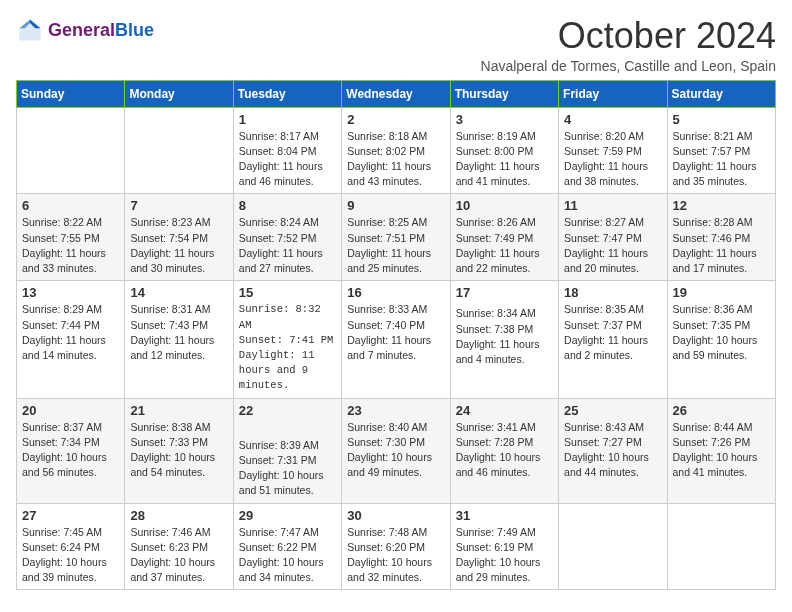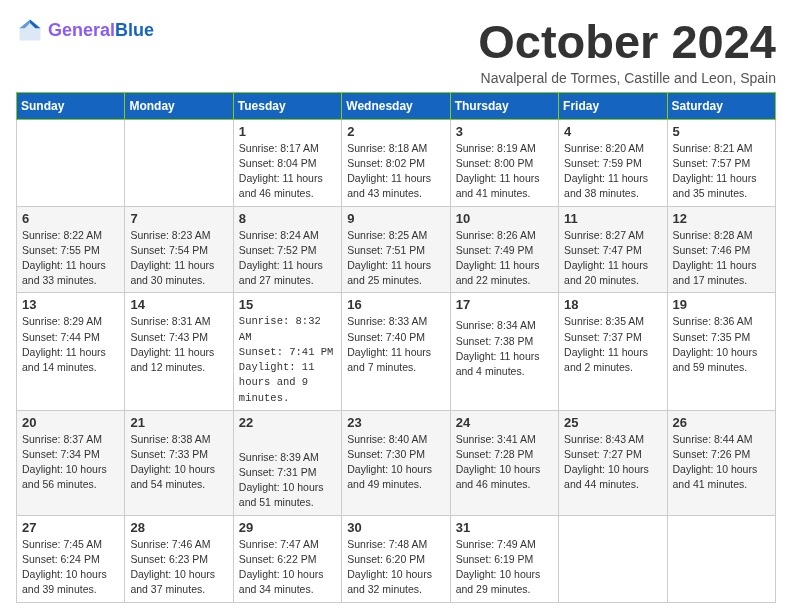--- a/index.html
+++ b/index.html
@@ -17,37 +17,37 @@
       margin-bottom: 6px;
     }
     .logo {
       display: flex;
       align-items: center;
       gap: 4px;
     }
     .logo-text-general {
       font-size: 18px;
       font-weight: bold;
-      color: #8b5cf6;
+      color: #701a75;
     }
     .logo-text-blue {
       font-size: 18px;
       font-weight: bold;
       color: #1565C0;
     }
     .logo-icon {
       width: 28px;
       height: 28px;
     }
     .title-block {
       text-align: right;
     }
     .month-title {
-      font-size: 47px;
-      font-weight: bold;
+      font-size: 36px;
+      font-weight: normal;
       color: #333;
       line-height: 1.1;
     }
     .location-subtitle {
       font-size: 14px;
       color: #555;
       margin-top: 2px;
     }
     .calendar-table {
       width: 100%;

